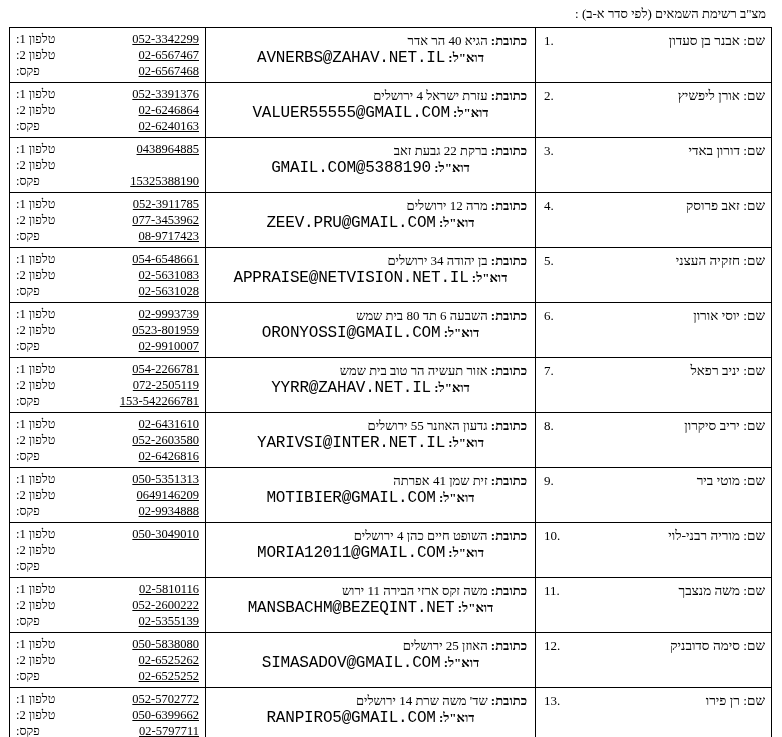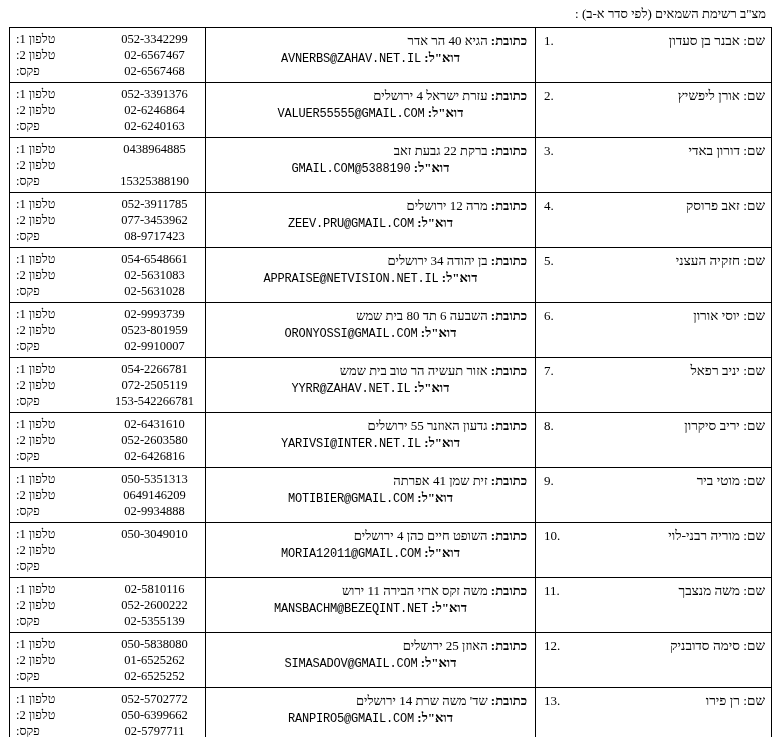--- a/index.html
+++ b/index.html
@@ -74,21 +74,21 @@
   }
   .mail-line {
     text-align: center;
     direction: rtl;
     white-space: nowrap;
   }
   .mail-line .mail-val {
     direction: ltr;
     unicode-bidi: embed;
     font-family: "Liberation Mono", monospace;
-    font-size: 12px;
+    font-size: 16px;
     letter-spacing: -0.2px;
   }
   .cell-phone {
     padding: 3px 6px 3px 6px;
     direction: rtl;
     font-size: 12.5px;
     line-height: 16px;
   }
   .ph-row {
     display: flex;
@@ -98,25 +98,26 @@
     white-space: nowrap;
   }
   .ph-label {
     text-align: left;
     width: 74px;
     flex: 0 0 74px;
     font-family: "Liberation Serif", serif;
   }
   .ph-val {
     flex: 1 1 auto;
-    text-align: center;
+    text-align: right;
     direction: ltr;
     unicode-bidi: embed;
     font-family: "Liberation Serif", serif;
     padding-left: 20px;
+    text-decoration: underline;
   }
   .bold { font-weight: bold; }
 </style>
 </head>
 <body>
 
 <div class="page">
 
   <div class="doc-title">מצ"ב רשימת השמאים (לפי סדר א-ב) :</div>
 
@@ -434,21 +435,21 @@
               <div class="mail-line"><span class="bold">דוא"ל:</span> <span class="mail-val">SIMASADOV@GMAIL.COM</span></div>
             </div>
           </td>
           <td>
             <div class="cell-phone">
               <div class="ph-row">
                 <span class="ph-val">050-5838080</span>
                 <span class="ph-label">טלפון 1:</span>
               </div>
               <div class="ph-row">
-                <span class="ph-val">01-6525262</span>
+                <span class="ph-val">02-6525262</span>
                 <span class="ph-label">טלפון 2:</span>
               </div>
               <div class="ph-row">
                 <span class="ph-val">02-6525252</span>
                 <span class="ph-label">פקס:</span>
               </div>
             </div>
           </td>
         </tr>
         <tr>

